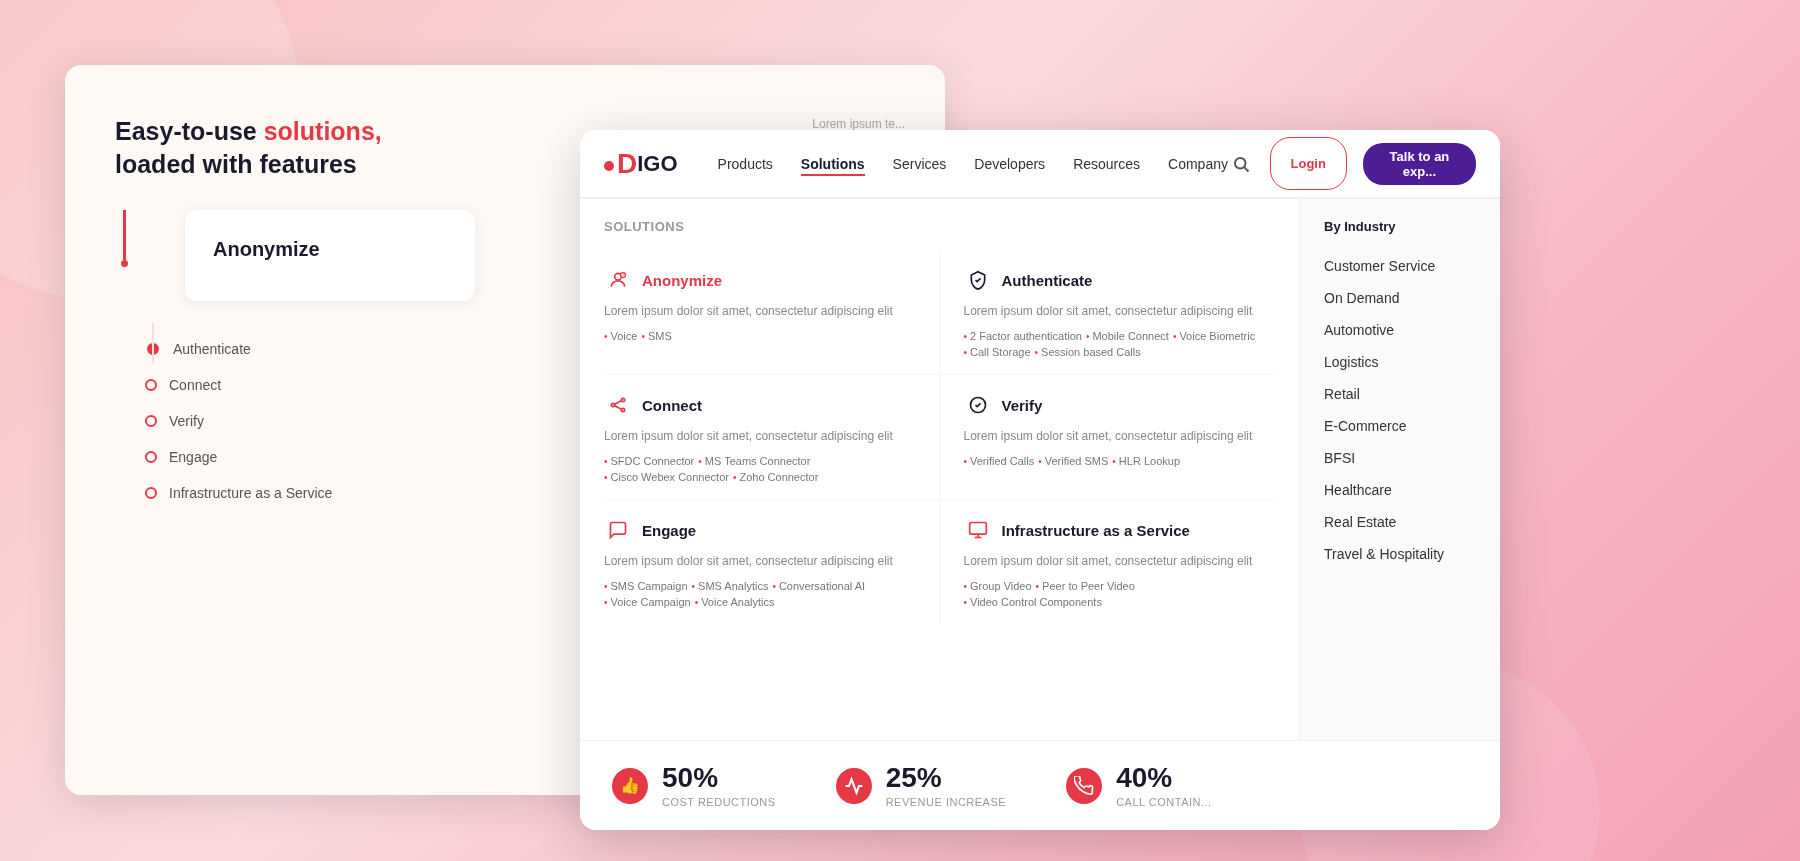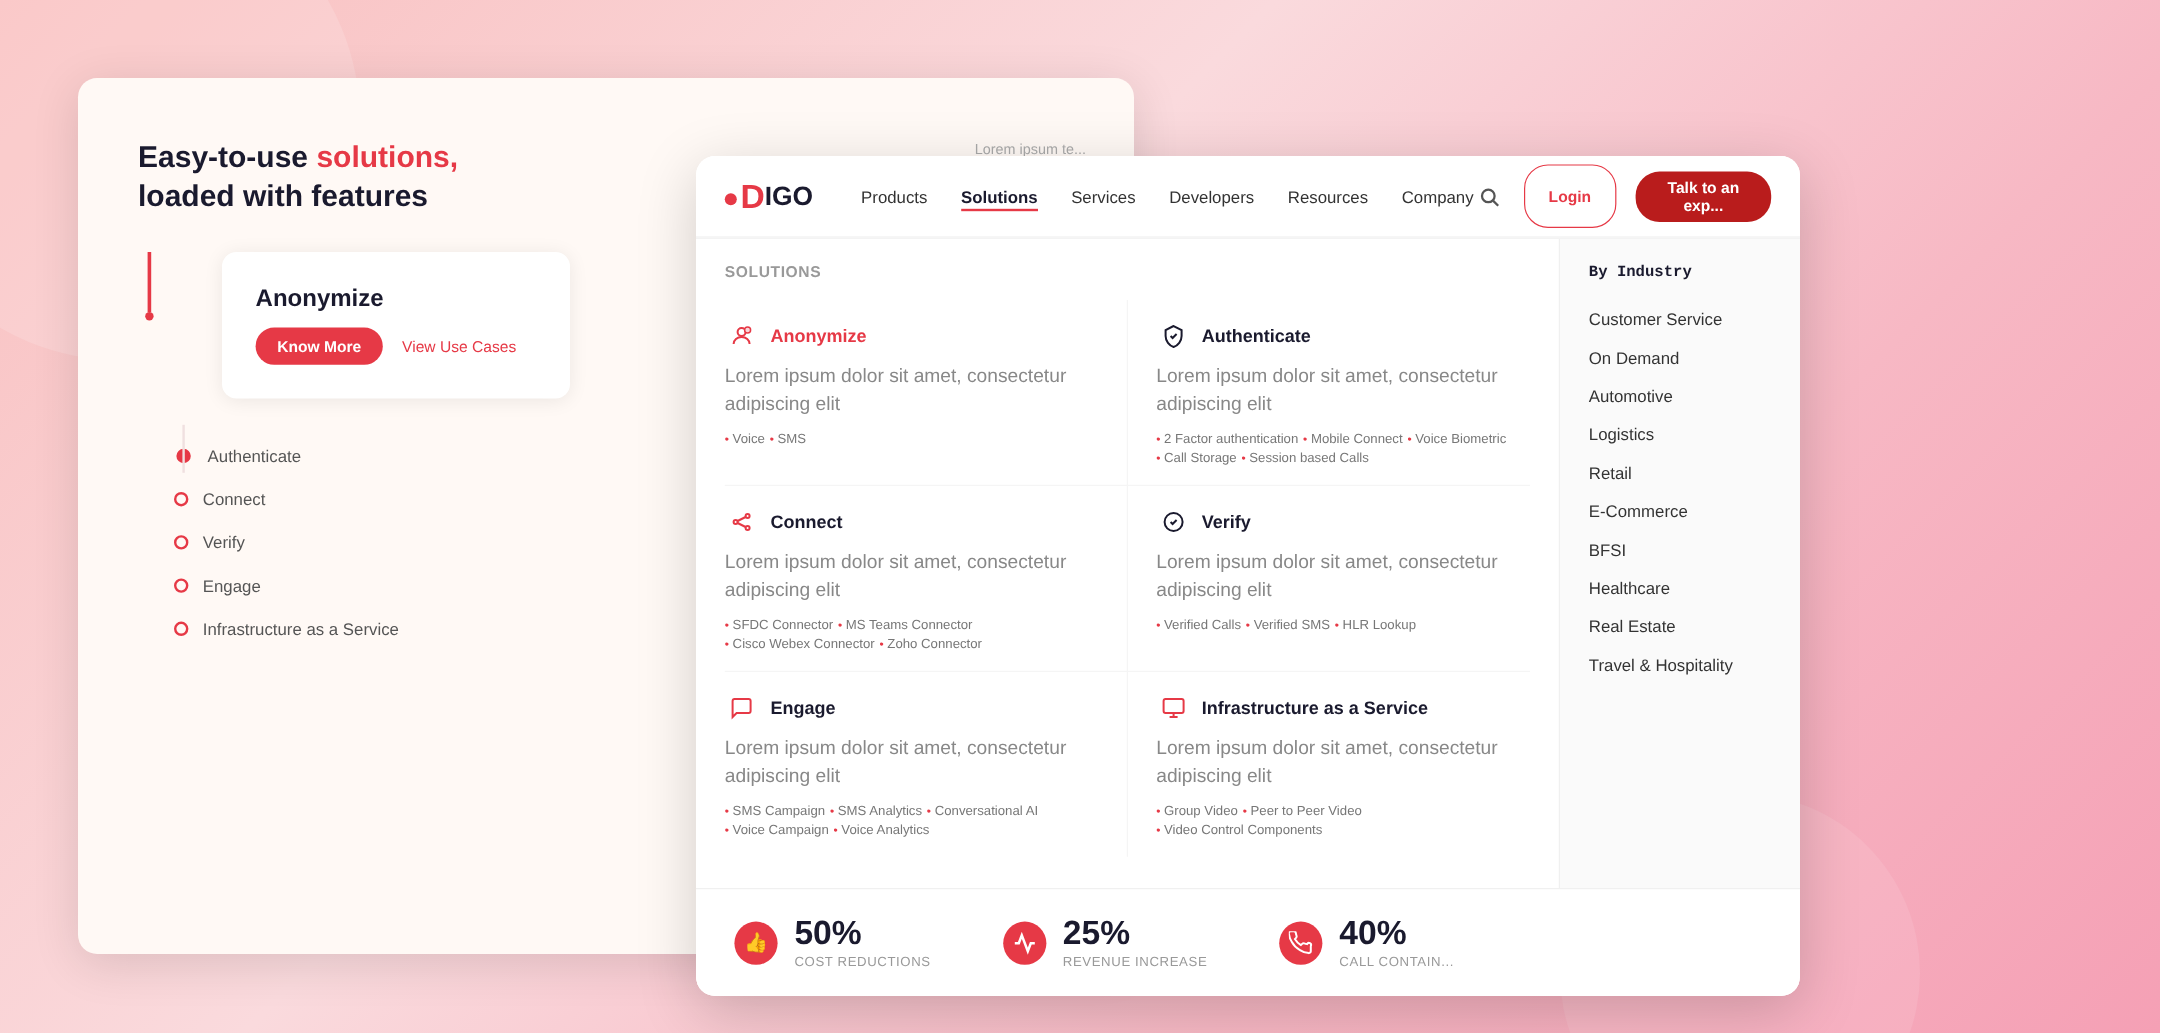--- a/index.html
+++ b/index.html
@@ -246,21 +246,21 @@
       color: #e63946;
       background: transparent;
       border-radius: 20px;
       padding: 18px 20px;
       font-size: 13px;
       font-weight: 600;
       cursor: pointer;
     }
 
     .btn-talk {
-      background: #b91c1c;
+      background: #4c1d95;
       color: #fff;
       border: none;
       border-radius: 20px;
       padding: 6px 18px;
       font-size: 13px;
       font-weight: 600;
       cursor: pointer;
     }
 
     
@@ -328,21 +328,21 @@
       font-size: 15px;
       font-weight: 600;
       color: #e63946;
     }
 
     .solution-name.dark {
       color: #1a1a2e;
     }
 
     .solution-desc {
-      font-size: 16px;
+      font-size: 12px;
       color: #888;
       line-height: 1.5;
       margin-bottom: 10px;
     }
 
     .solution-tags {
       display: flex;
       flex-wrap: wrap;
       gap: 4px;
       font-size: 11px;
@@ -366,21 +366,20 @@
       width: 200px;
       padding: 20px 24px;
       background: #fafafa;
     }
 
     .industry-title {
       font-size: 13px;
       font-weight: 700;
       color: #1a1a2e;
       margin-bottom: 16px;
-      font-family: Liberation Mono, monospace;
     }
 
     .industry-item {
       font-size: 14px;
       color: #333;
       padding: 8px 0;
       cursor: pointer;
       font-weight: 400;
     }
 
@@ -459,24 +458,20 @@
 
     <div style="display:flex; gap: 20px; align-items: flex-start;">
 
       <div style="position: relative; width: 20px;">
         <div style="position: absolute; top: 0; left: 8px; width: 3px; height: 50px; background: #e63946;"></div>
         <div style="position: absolute; top: 50px; left: 6px; width: 7px; height: 7px; border-radius: 50%; background: #e63946;"></div>
       </div>
 
       <div class="feature-card">
         <div class="feature-card-title">Anonymize</div>
-        <div class="feature-card-actions">
-          <button class="btn-know-more">Know More</button>
-          <a class="link-use-cases">View Use Cases</a>
-        </div>
       </div>
 
       <div class="lorem-snippet">
         <span>Lorem ipsum
 te...</span>
       </div>
     </div>
 
     <div class="left-sidebar">
       <div class="sidebar-item-row">

